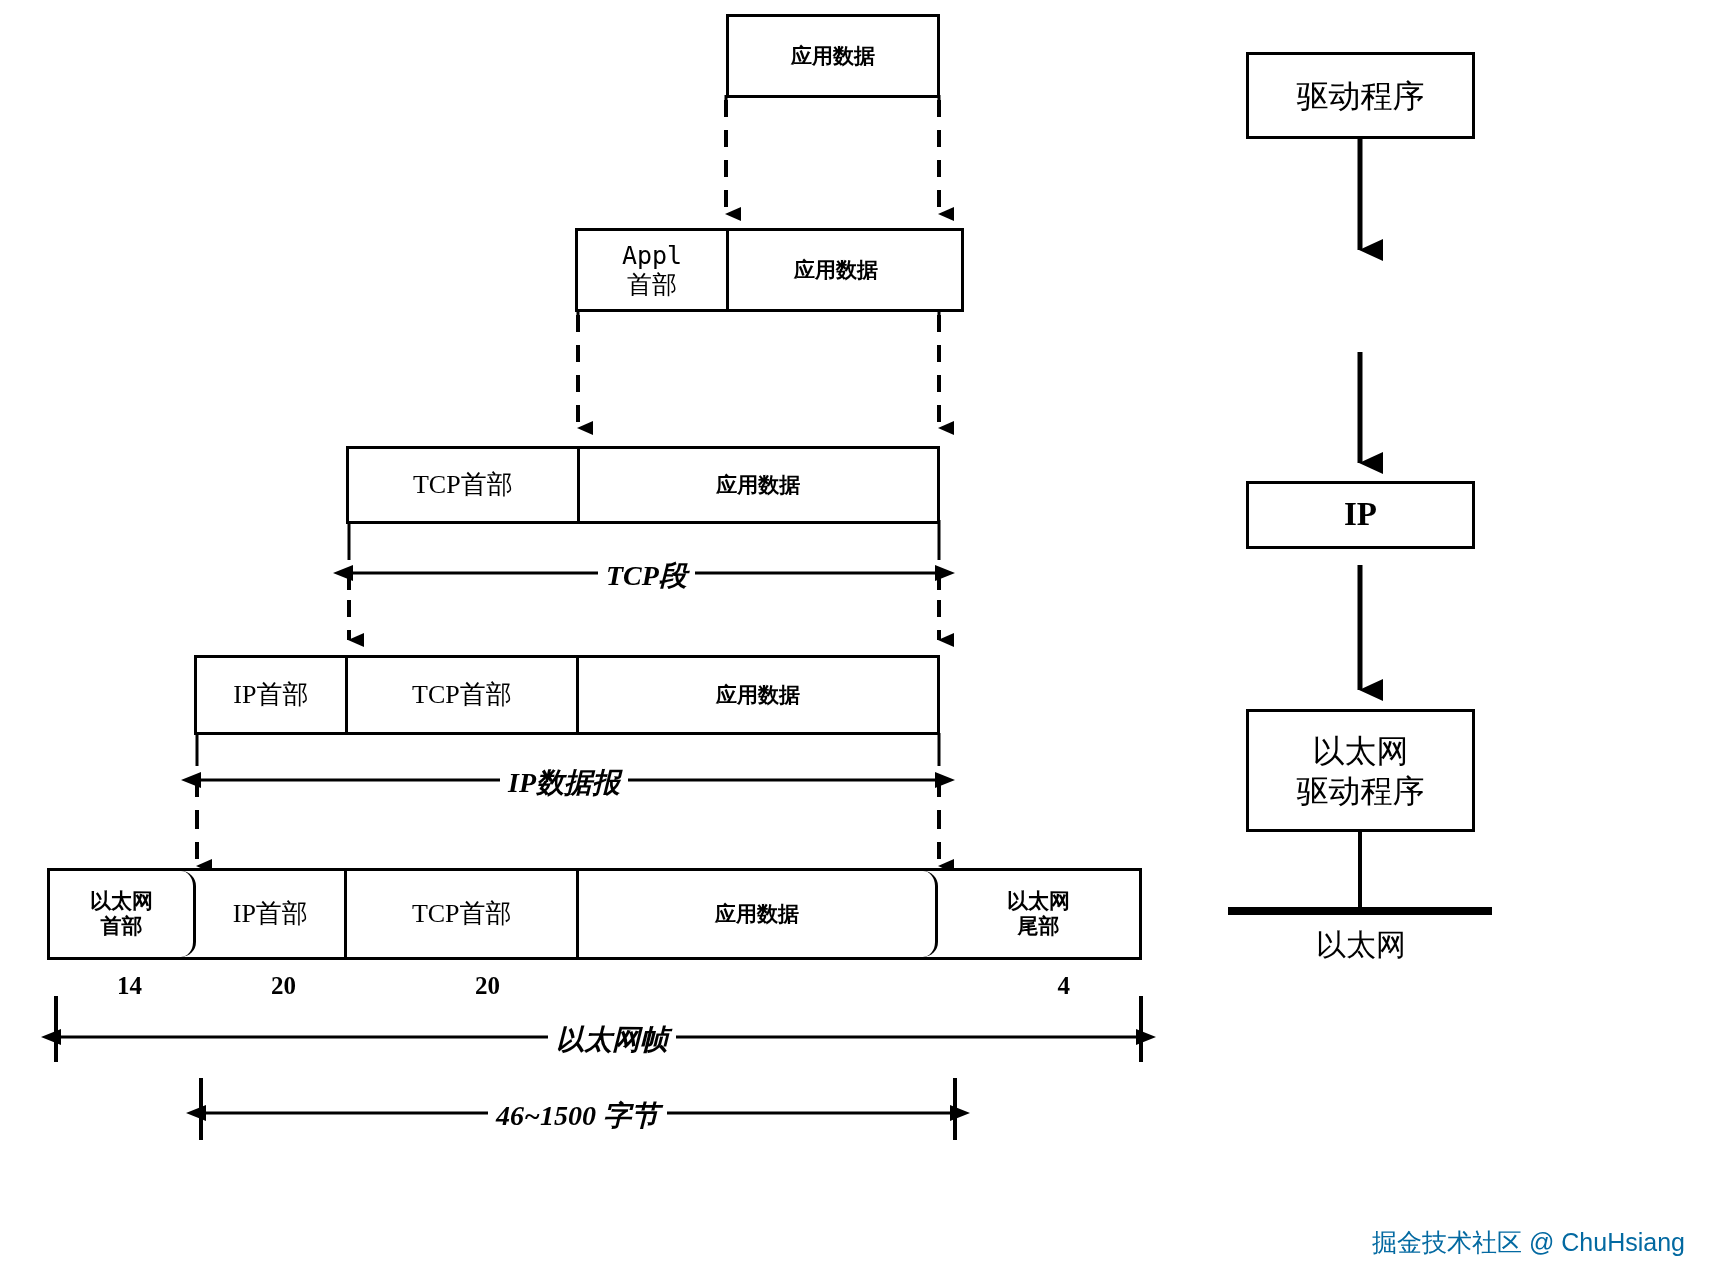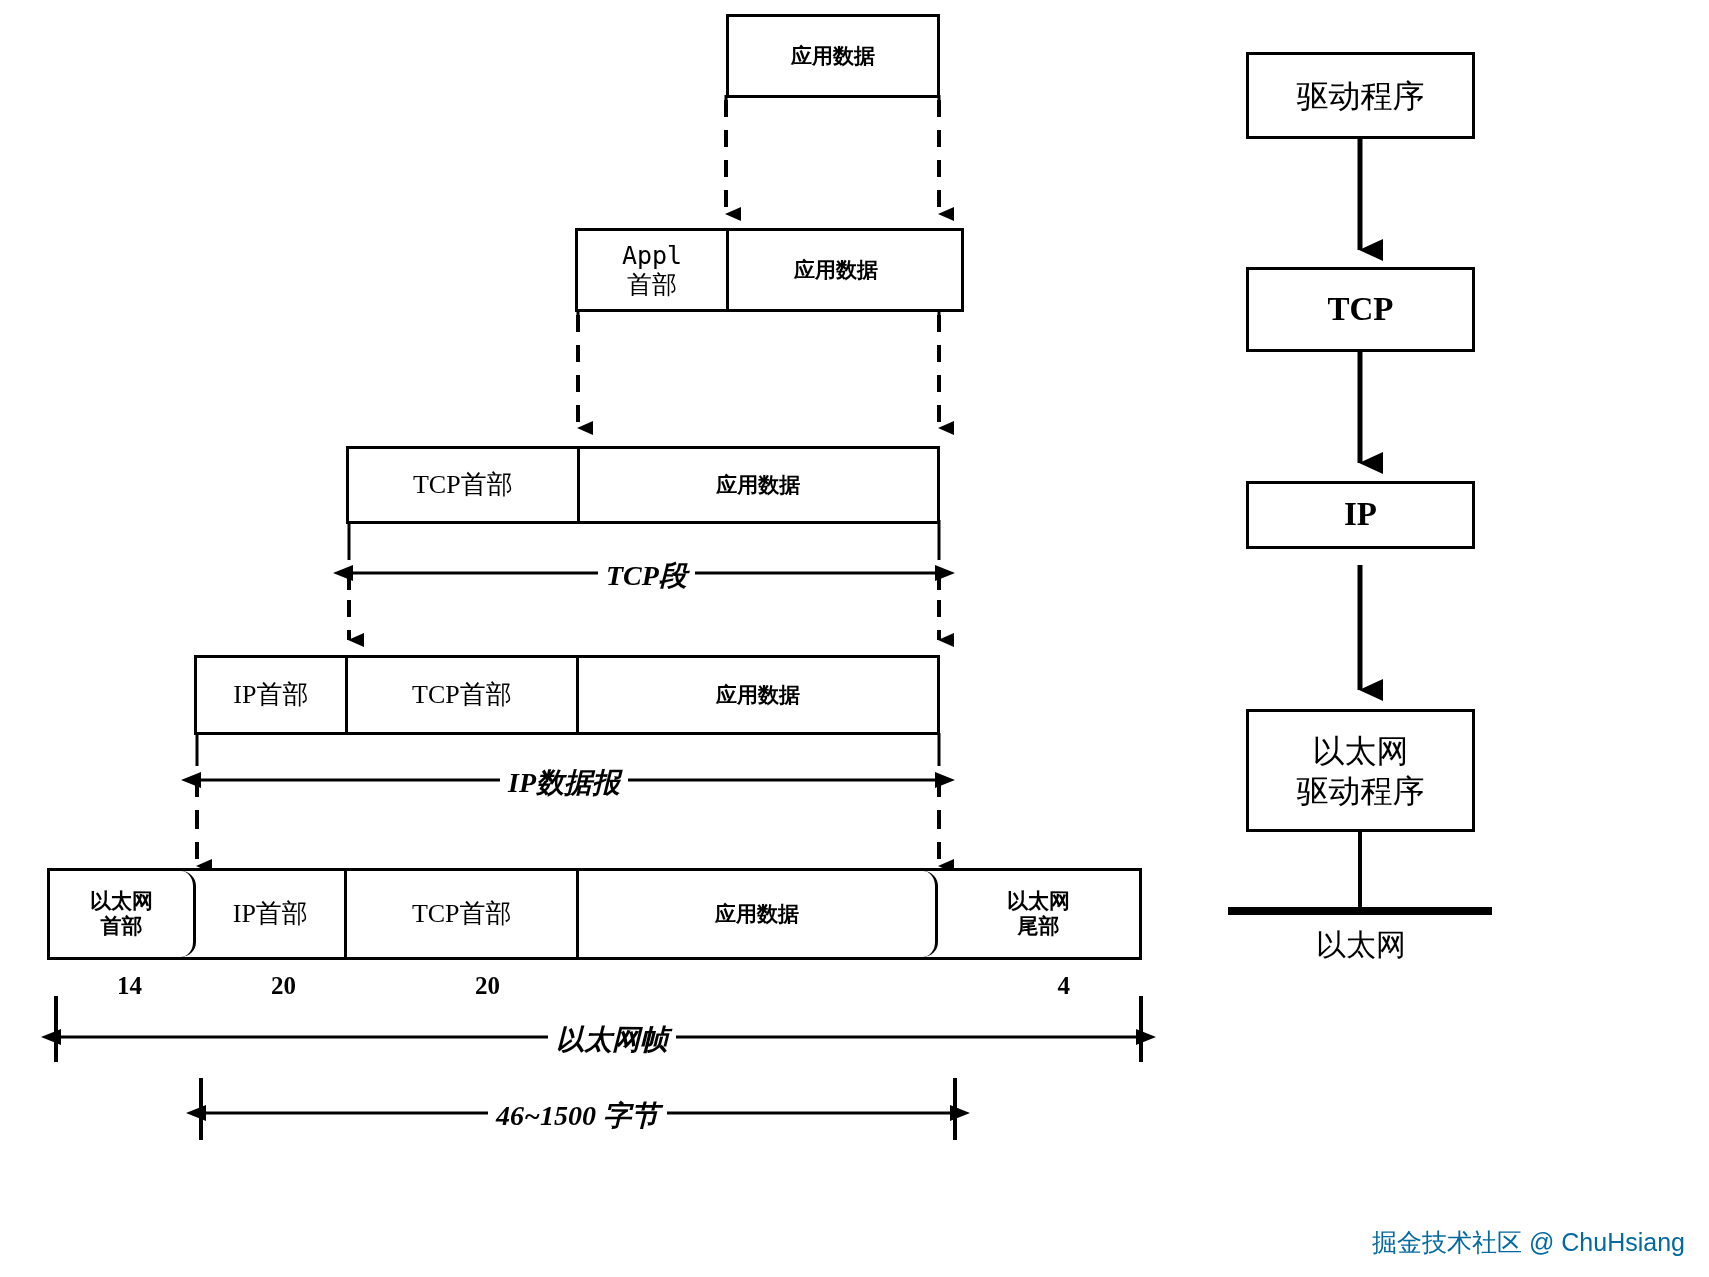--- a/index.html
+++ b/index.html
@@ -230,21 +230,20 @@
 
   <div class="flabel" style="left:488px; top:1097px;">46~1500 字节</div>
 
   <div class="bytelabel" style="left:100px; top:972px; width:42px;">14</div>
   <div class="bytelabel" style="left:254px; top:972px; width:42px;">20</div>
   <div class="bytelabel" style="left:458px; top:972px; width:42px;">20</div>
   <div class="bytelabel" style="left:1028px; top:972px; width:42px;">4</div>
 
   <div class="stackbox stack-cn" style="left:1246px; top:52px; width:229px; height:87px;">驱动程序</div>
 
-  <div class="stackbox stack-bold" style="left:1246px; top:267px; width:229px; height:85px;">TCP</div>
 
   <div class="stackbox stack-bold" style="left:1246px; top:481px; width:229px; height:68px;">IP</div>
 
   <div class="stackbox stack-cn" style="left:1246px; top:709px; width:229px; height:123px;">以太网
 驱动程序</div>
 
   <div class="plainlabel" style="left:1248px; top:925px; width:226px;">以太网</div>
 
   <div class="watermark">掘金技术社区 @ ChuHsiang</div>
 

